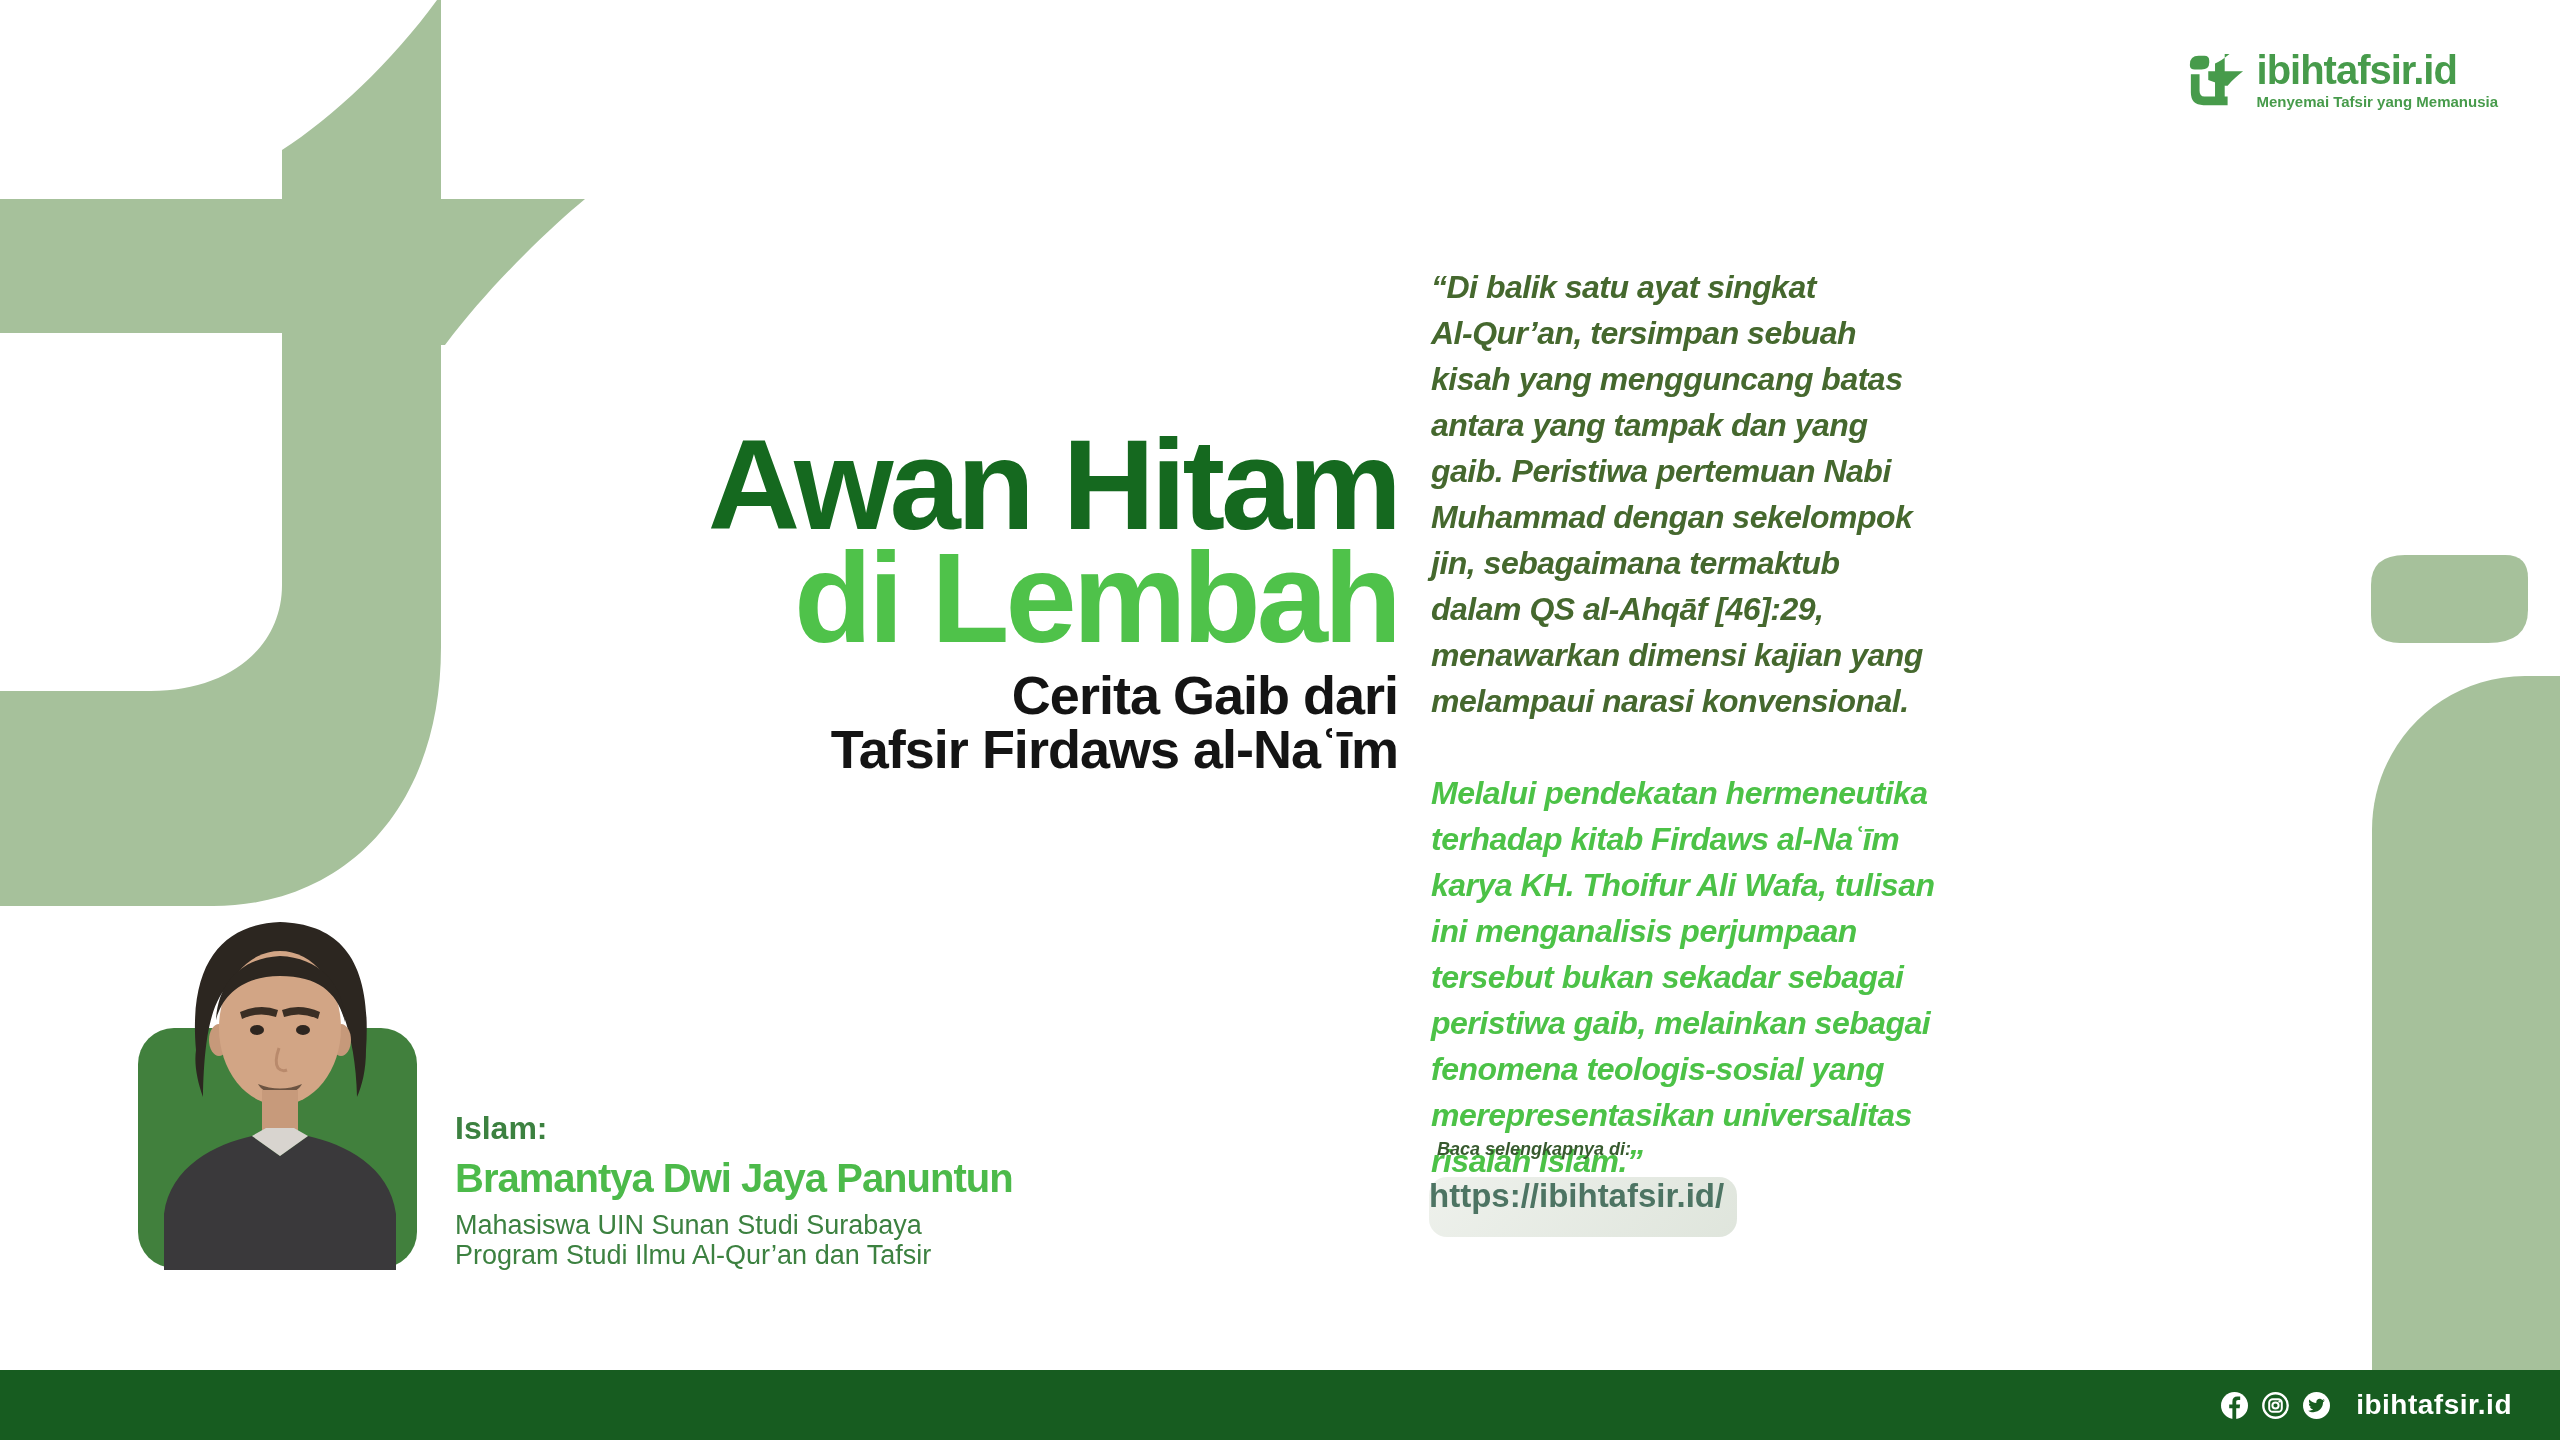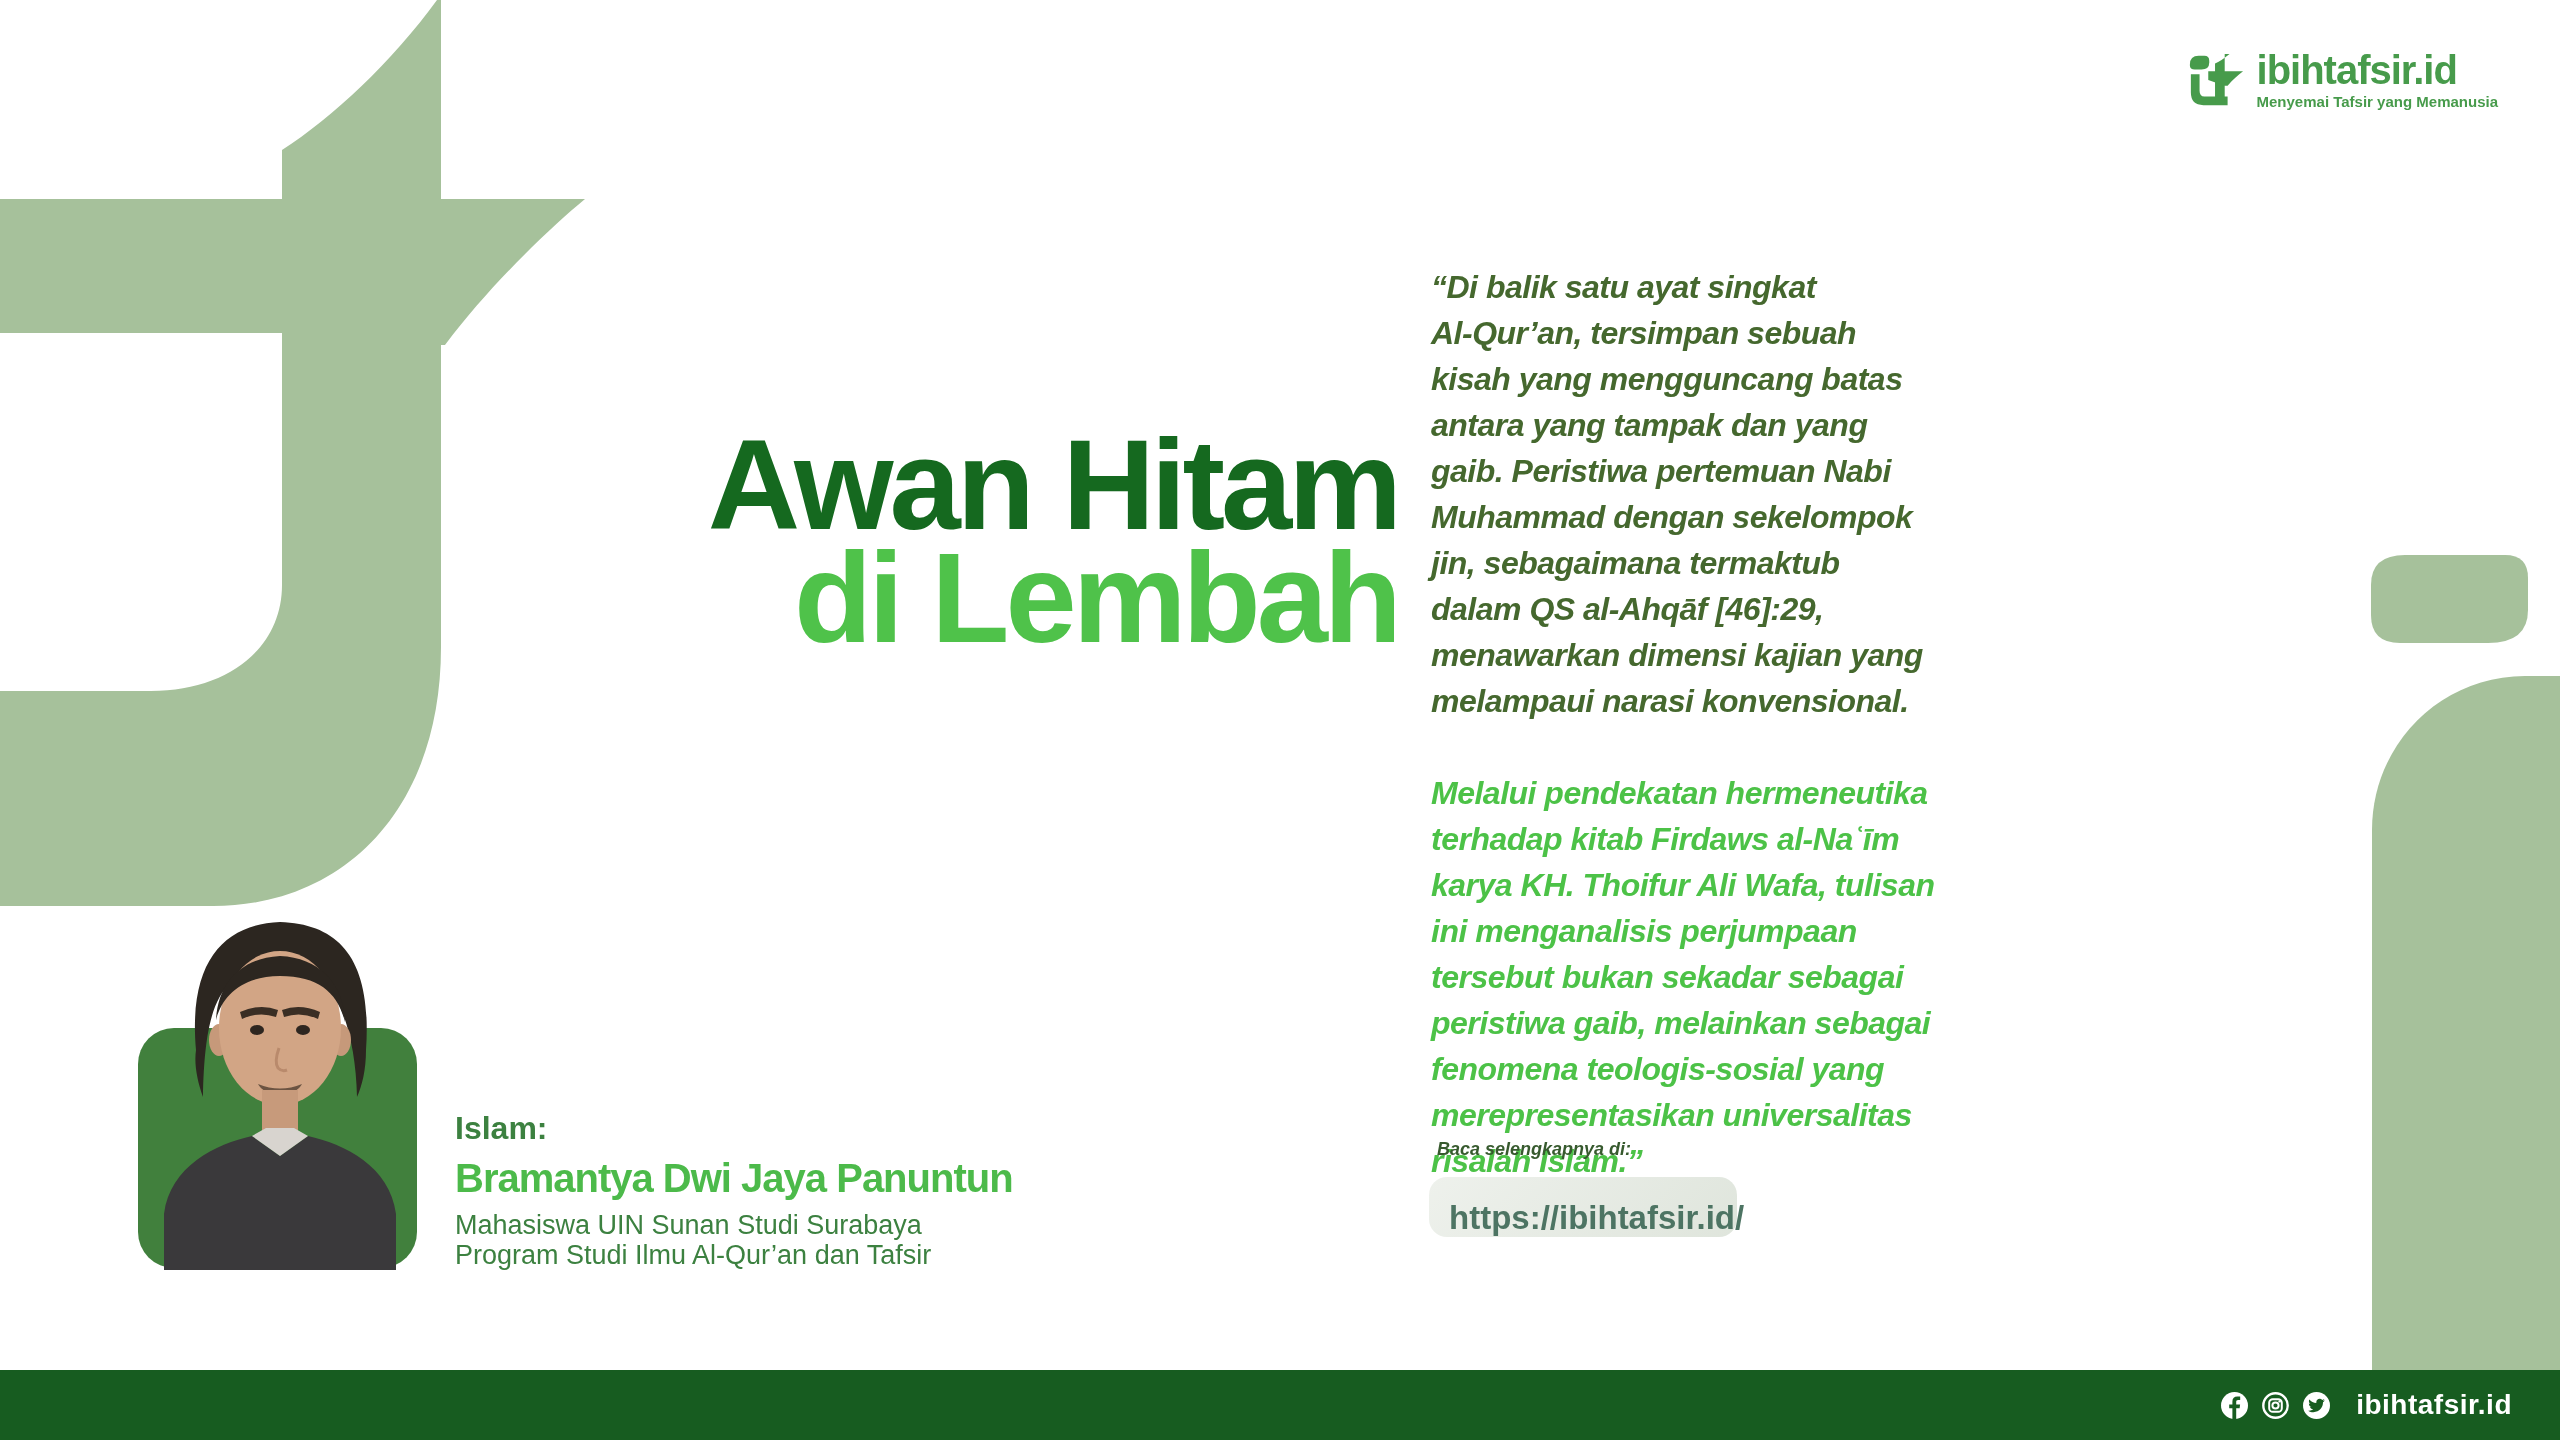--- a/index.html
+++ b/index.html
@@ -26,21 +26,21 @@
 
   
   #quote{left:1431px;top:218px;width:700px;font-style:italic;font-weight:bold;
     font-size:32px;line-height:46px;white-space:pre-line;letter-spacing:-0.5px;}
   #quote .q1{color:var(--quote_dark);}
   #quote .q2{color:var(--quote_bright);}
 
   
   #read-more-label{left:1437px;top:1139px;font-style:italic;font-weight:bold;font-size:18px;color:var(--label_green);}
   #url-pill{left:1429px;top:1177px;width:308px;height:60px;border-radius:18px;
-    background:linear-gradient(135deg,#eef1ec,#dfe5dc);display:flex;align-items:flex-end;padding-left:20px;box-sizing:border-box;}
+    background:linear-gradient(135deg,#eef1ec,#dfe5dc);display:flex;align-items:flex-start;box-sizing:border-box;}
   #url-pill span{font-weight:bold;font-size:33px;color:var(--pill_text);letter-spacing:0px;}
 
   
   #photo-frame{left:138px;top:1028px;width:279px;height:240px;border-radius:36px;background:var(--frame_green);}
   #photo{left:130px;top:898px;width:300px;height:372px;}
   #author-prefix{left:455px;top:1110px;font-size:32px;font-weight:bold;color:var(--author_text_green);}
   #author-name{left:455px;top:1156px;font-size:40px;font-weight:bold;letter-spacing:-1px;color:var(--author_name_green);}
   #author-affil1{left:455px;top:1210px;font-size:27px;color:var(--author_text_green);}
   #author-affil2{left:455px;top:1240px;font-size:27px;color:var(--author_text_green);}
 
@@ -74,20 +74,24 @@
     </svg>
     <div>
       <div class="brand-name">ibihtafsir.id</div>
       <div class="brand-tagline">Menyemai Tafsir yang Memanusia</div>
     </div>
   </div>
 
   <div id="title-block" class="abs">
     <div class="title-line title-dark">Awan Hitam</div>
     <div class="title-line title-bright">di Lembah</div>
+    <div id="subtitle">
+      <div>Cerita Gaib dari</div>
+      <div>Tafsir Firdaws al-Naʿīm</div>
+    </div>
   </div>
 
   <div id="quote" class="abs">
     <div class="q1">“Di balik satu ayat singkat
 Al-Qur’an, tersimpan sebuah
 kisah yang mengguncang batas
 antara yang tampak dan yang
 gaib. Peristiwa pertemuan Nabi
 Muhammad dengan sekelompok
 jin, sebagaimana termaktub

